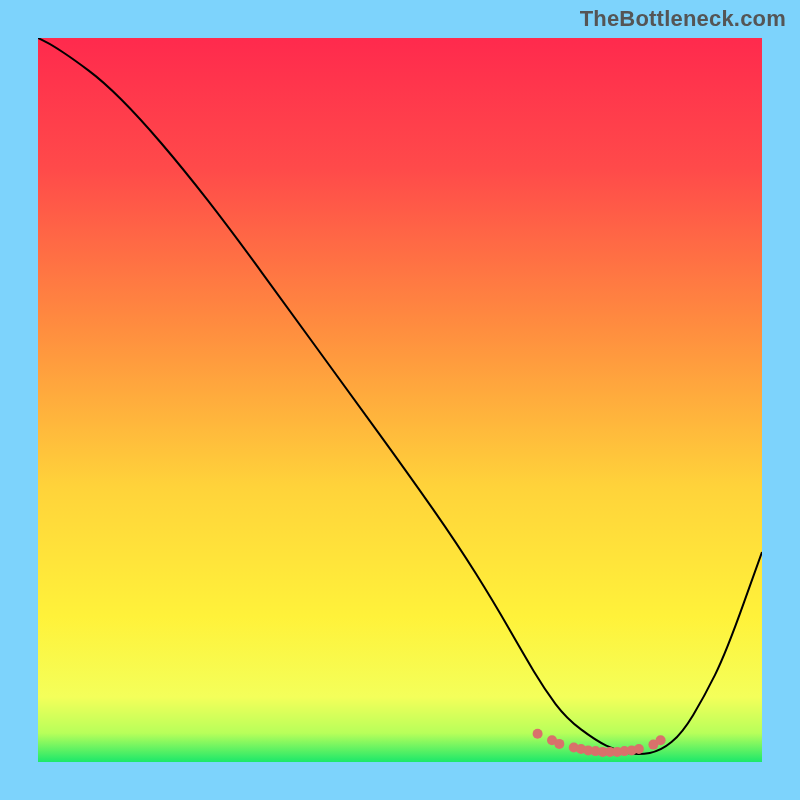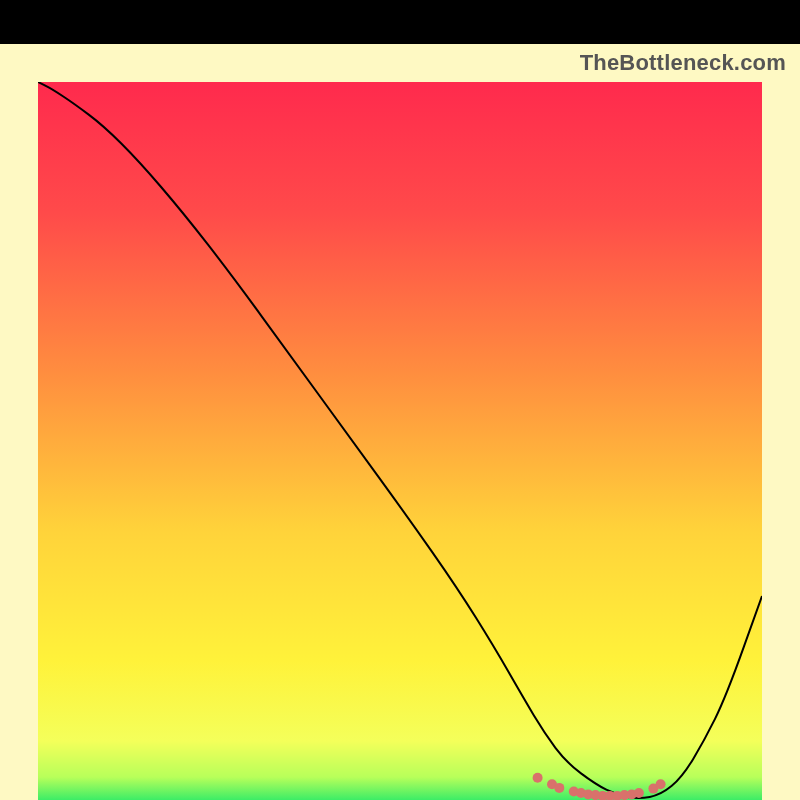--- a/index.html
+++ b/index.html
@@ -7,22 +7,21 @@
     padding: 0;
     width: 800px;
     height: 800px;
     background: #000;
     overflow: hidden;
     font-family: Arial, Helvetica, sans-serif;
   }
   .frame {
     position: absolute;
     inset: 0;
-    background: #fef9c3;
-    margin-top: 44px;
+    background: #7dd3fc;
   }
   .watermark {
     position: absolute;
     top: 6px;
     right: 14px;
     color: #555;
     font-size: 22px;
     font-weight: 600;
     letter-spacing: 0.2px;
     z-index: 20;

